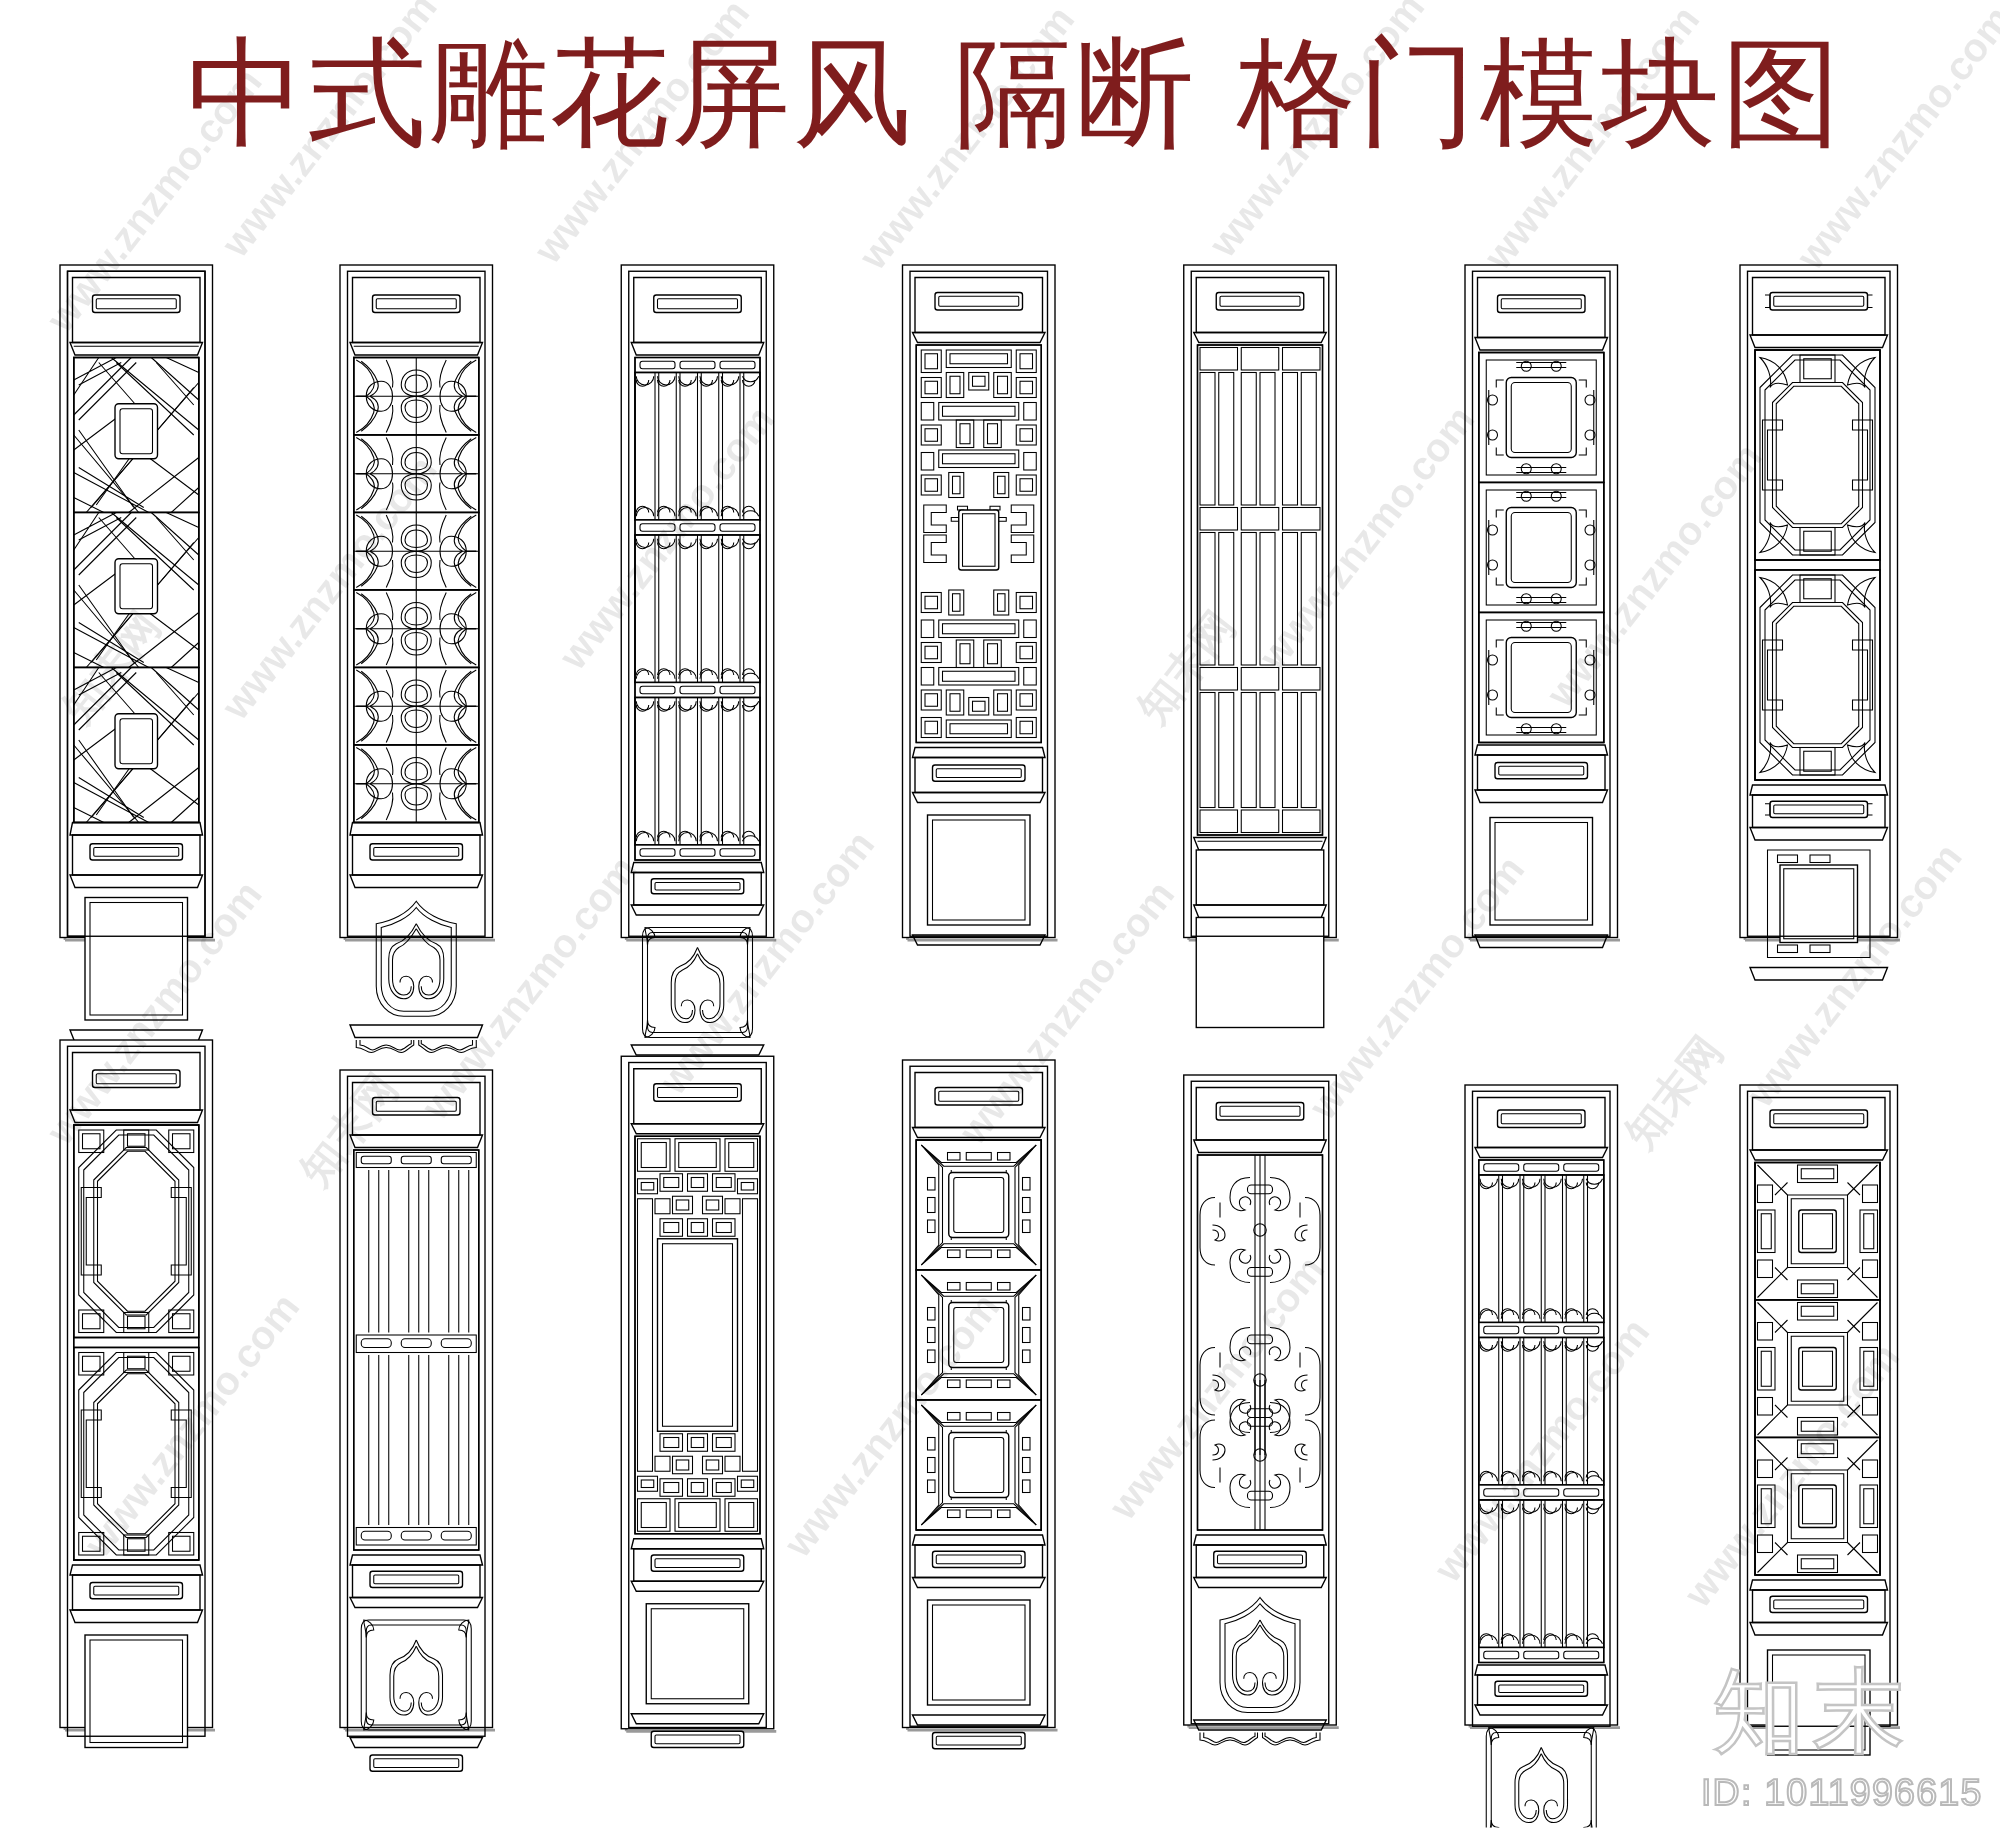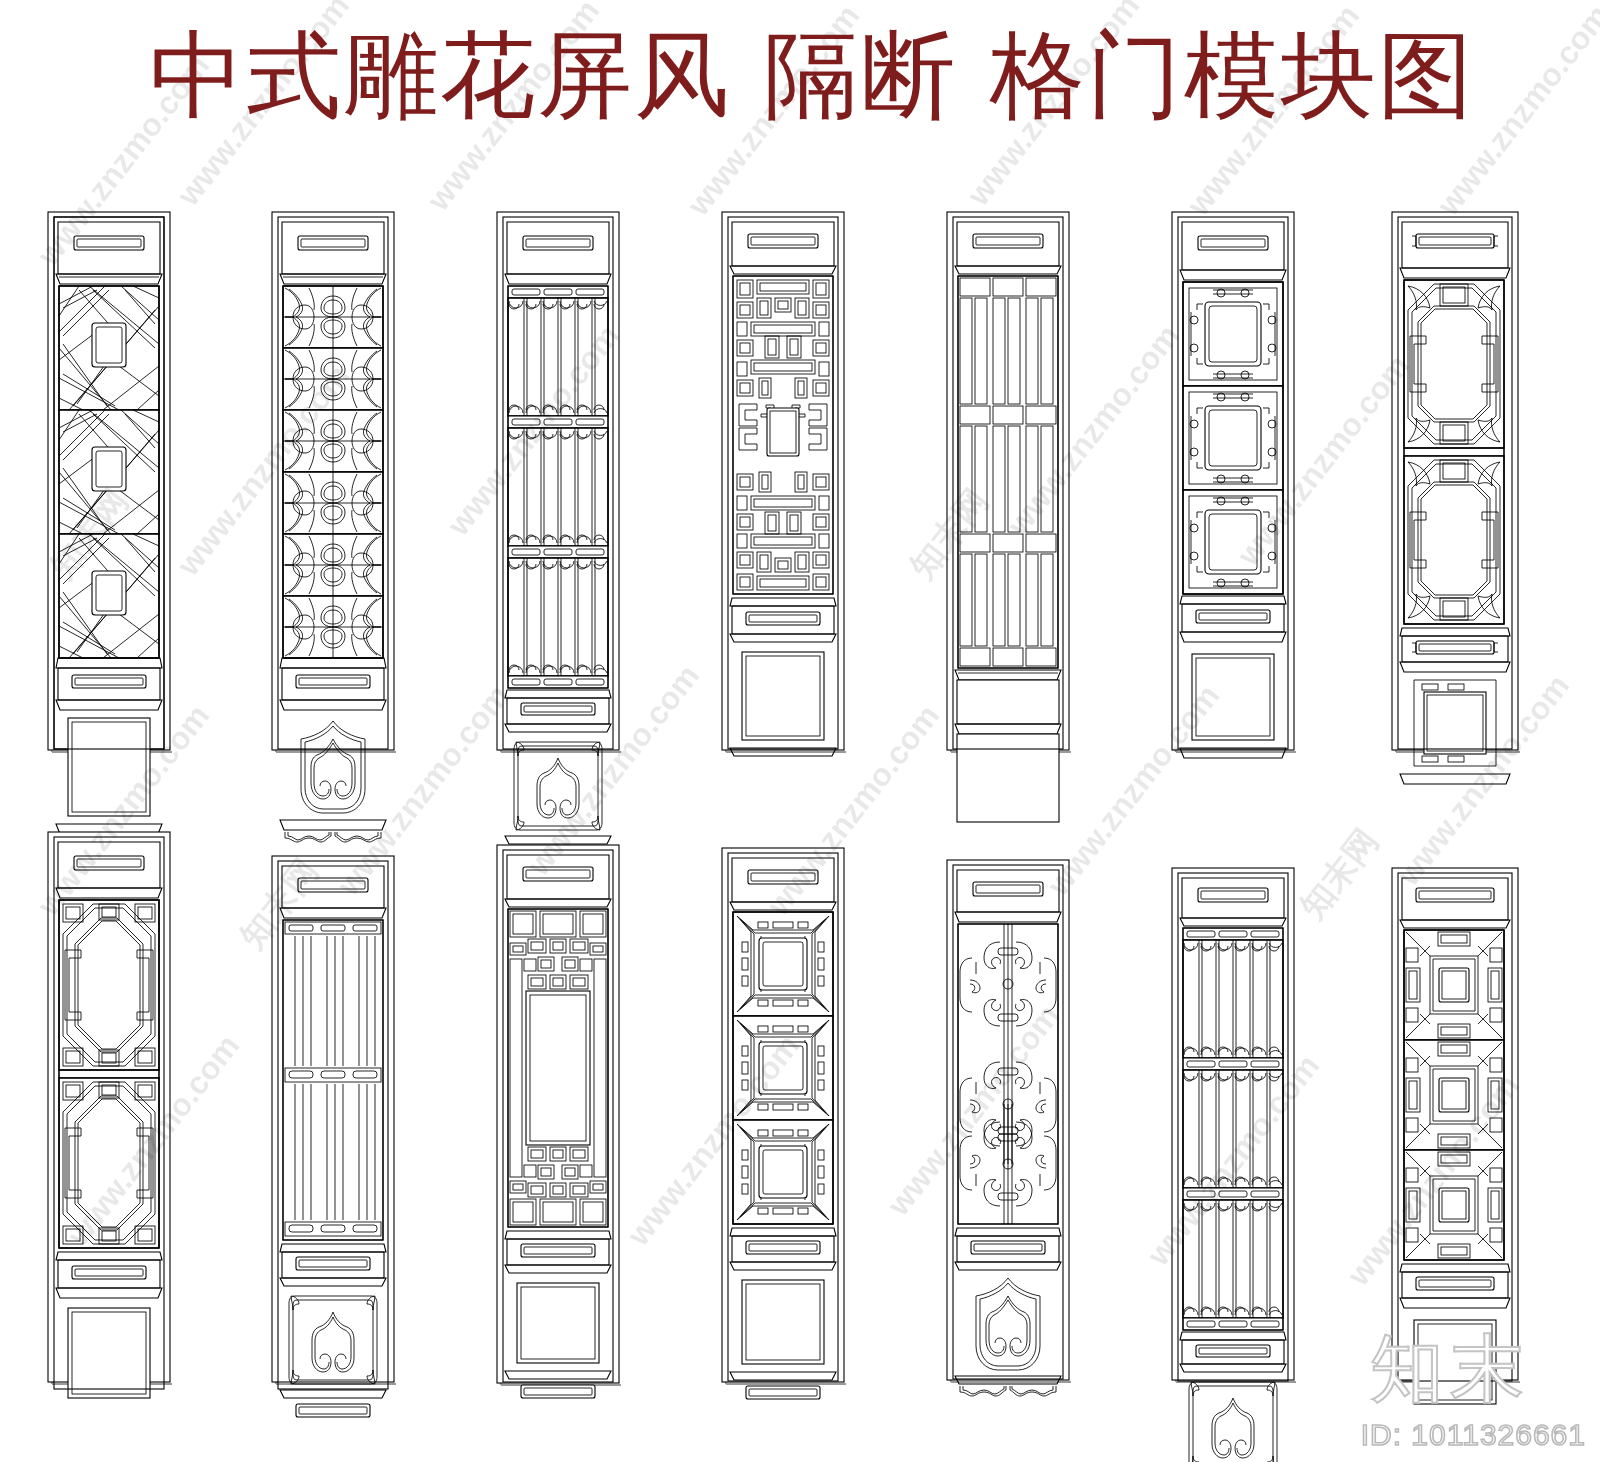--- a/index.html
+++ b/index.html
@@ -1029,13 +1029,13 @@
   <div class="wm" style="left:1390px;top:870px;font-size:32px;transform:rotate(-52deg);">www.znzmo.com</div>
 
   <div class="wm" style="left:60px;top:1230px;font-size:32px;transform:rotate(-52deg);">www.znzmo.com</div>
   <div class="wm" style="left:620px;top:1230px;font-size:32px;transform:rotate(-52deg);">www.znzmo.com</div>
   <div class="wm" style="left:880px;top:1200px;font-size:32px;transform:rotate(-52deg);">www.znzmo.com</div>
   <div class="wm" style="left:1140px;top:1250px;font-size:32px;transform:rotate(-52deg);">www.znzmo.com</div>
   <div class="wm" style="left:1340px;top:1270px;font-size:32px;transform:rotate(-52deg);">www.znzmo.com</div>
 </div>
 
 <div id="logo">知末</div>
-<div id="idtext">ID: 1011326661</div>
+<div id="idtext">ID: 1011996615</div>
 
 </body></html>

